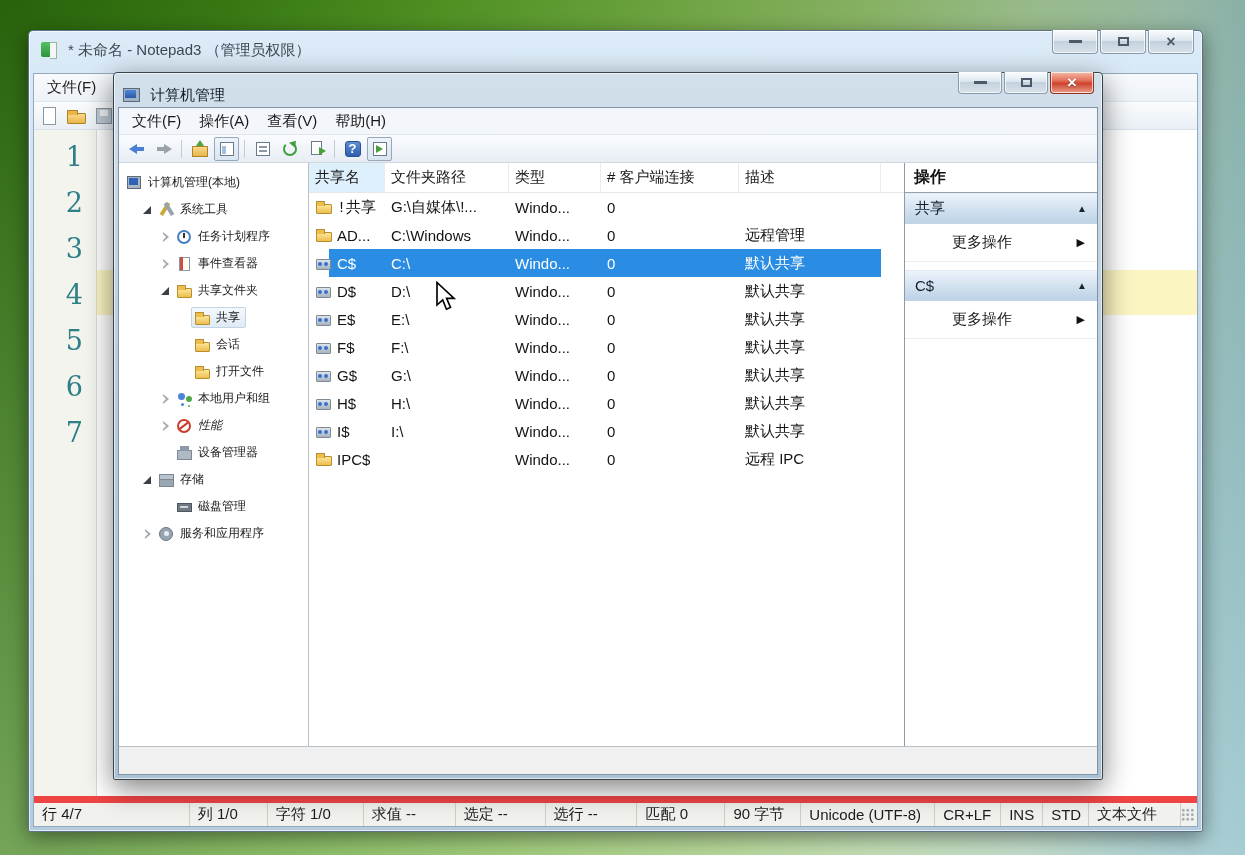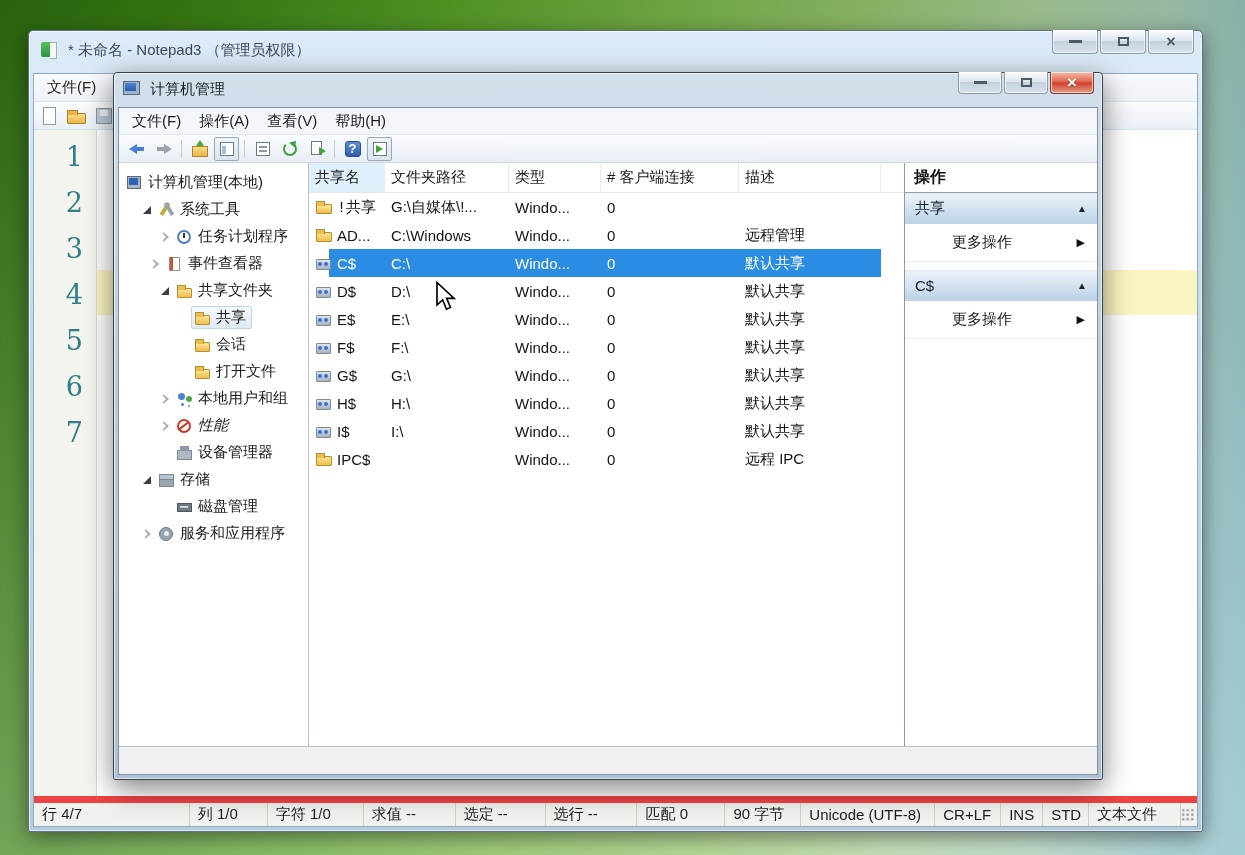--- a/index.html
+++ b/index.html
@@ -55,21 +55,21 @@
     font-size:15px;color:#1c1c1c;}
   .seg{height:100%;display:flex;align-items:center;padding-left:8px;border-right:1px solid #cfcfc8;white-space:nowrap;overflow:hidden;}
   .np3-status::after{content:"";width:13px;height:13px;margin-left:auto;margin-right:3px;
     background-image:radial-gradient(circle,#9aa4ac 1.1px,transparent 1.5px);background-size:4.5px 4.5px;}
 
   
   #mmc{left:113px;top:72px;width:990px;height:708px;z-index:2;
     border:1px solid #39434c;border-radius:4px 4px 2px 2px;
     background:linear-gradient(#d2e0ec,#b8ccdd 45%,#abc1d4);
     box-shadow:0 8px 28px rgba(0,0,0,.5), inset 0 0 0 1px rgba(255,255,255,.6);}
-  #mmc .titlebar{height:32px;padding:0 8px;font-size:15px;color:#16212a;}
+  #mmc .titlebar{height:32px;padding:0 8px;font-size:15px;color:#16212a;align-items:flex-end;}
   .mmcicon{width:20px;height:18px;position:relative;margin-right:8px;flex:0 0 20px;}
   .mmcicon::before{content:"";position:absolute;left:1px;top:1px;width:15px;height:12px;background:#9fb4c6;border:1px solid #5a6a78;}
   .mmcicon::after{content:"";position:absolute;left:3px;top:3px;width:11px;height:8px;background:linear-gradient(#4f86d8,#2b59a8);}
   #mmcclient{position:absolute;left:4px;right:4px;top:34px;bottom:4px;background:#fff;
     border:1px solid #7f93a5;display:flex;flex-direction:column;}
   .mmc-menubar{height:27px;background:#f3f6fa;border-bottom:1px solid #e0e6ec;display:flex;align-items:center;
     padding-left:4px;font-size:15px;color:#1a1a1a;}
   .mmc-toolbar{height:28px;background:linear-gradient(#fafcfe,#e7edf4);border-bottom:1px solid #cfd8e0;
     display:flex;align-items:center;padding-left:4px;}
   .tbtn{width:25px;height:24px;display:flex;align-items:center;justify-content:center;margin:0 1px;
@@ -90,21 +90,21 @@
   .mi-refresh::after{content:"";position:absolute;right:1px;top:0;border-left:4px solid transparent;border-right:4px solid transparent;border-bottom:6px solid #3f9f3f;transform:rotate(40deg);}
   .mi-export-list::before{content:"";position:absolute;left:3px;top:1px;width:9px;bottom:3px;background:#fff;border:1px solid #6c7a88;}
   .mi-export-list::after{content:"";position:absolute;right:0;bottom:3px;border-top:4px solid transparent;border-bottom:4px solid transparent;border-left:7px solid #46a038;}
   .mi-help::before{content:"";position:absolute;inset:1px;background:linear-gradient(#5e8fd0,#2f5fae);border-radius:3px;border:1px solid #2a4f92;}
   .mi-help::after{content:"?";position:absolute;inset:0;color:#fff;text-align:center;font:bold 13px/18px "Liberation Sans",sans-serif;}
   .mi-toggle-action-pane::after{content:"";position:absolute;left:5px;top:5px;border-top:4px solid transparent;border-bottom:4px solid transparent;border-left:7px solid #46a038;}
 
   .mmc-content{flex:1;display:flex;min-height:0;background:#fff;}
   
   .pane-tree{width:190px;border-right:1px solid #b9c2ca;padding-top:6px;overflow:hidden;}
-  .trow{height:27px;display:flex;align-items:center;font-size:15px;color:#1a1a1a;white-space:nowrap;}
+  .trow{height:27px;display:flex;align-items:center;font-size:12px;color:#1a1a1a;white-space:nowrap;}
   .tw{width:14px;height:14px;flex:0 0 14px;position:relative;}
   .tw.collapsed::before{content:"";position:absolute;left:4px;top:2px;border-top:5px solid transparent;border-bottom:5px solid transparent;border-left:6px solid #a2aab2;}
   .tw.collapsed::after{content:"";position:absolute;left:4px;top:4px;border-top:3px solid transparent;border-bottom:3px solid transparent;border-left:3.5px solid #fff;}
   .tw.expanded::before{content:"";position:absolute;left:2px;top:3px;border-left:8px solid transparent;border-bottom:8px solid #3a4046;}
   .tbox{display:flex;align-items:center;padding:1px 5px 1px 1px;border:1px solid transparent;border-radius:2px;}
   .tbox.sel{background:linear-gradient(#f5f9fc,#dfeaf4);border-color:#c2d4e4;}
   .ti{width:17px;height:16px;flex:0 0 17px;margin:0 5px 0 1px;position:relative;display:inline-block;}
   .ti::before,.ti::after{content:"";position:absolute;}
   .ti-computer-icon::before{left:1px;top:1px;right:2px;height:11px;background:#aab6c2;border:1px solid #5a6a78;}
   .ti-computer-icon::after{left:3px;top:3px;width:9px;height:7px;background:#2f63b8;}
@@ -287,21 +287,21 @@
                 <span>系统工具</span>
               </span>
             </div>
             <div class="trow" style="padding-left: 40px;">
               <span class="tw collapsed"></span>
               <span class="tbox">
                 <span class="ti ti-clock-icon"></span>
                 <span>任务计划程序</span>
               </span>
             </div>
-            <div class="trow" style="padding-left: 30px;">
+            <div class="trow" style="padding-left: 40px;">
               <span class="tw collapsed"></span>
               <span class="tbox">
                 <span class="ti ti-log-icon"></span>
                 <span>事件查看器</span>
               </span>
             </div>
             <div class="trow" style="padding-left: 40px;">
               <span class="tw expanded"></span>
               <span class="tbox">
                 <span class="ti ti-shared-folder-icon"></span>

